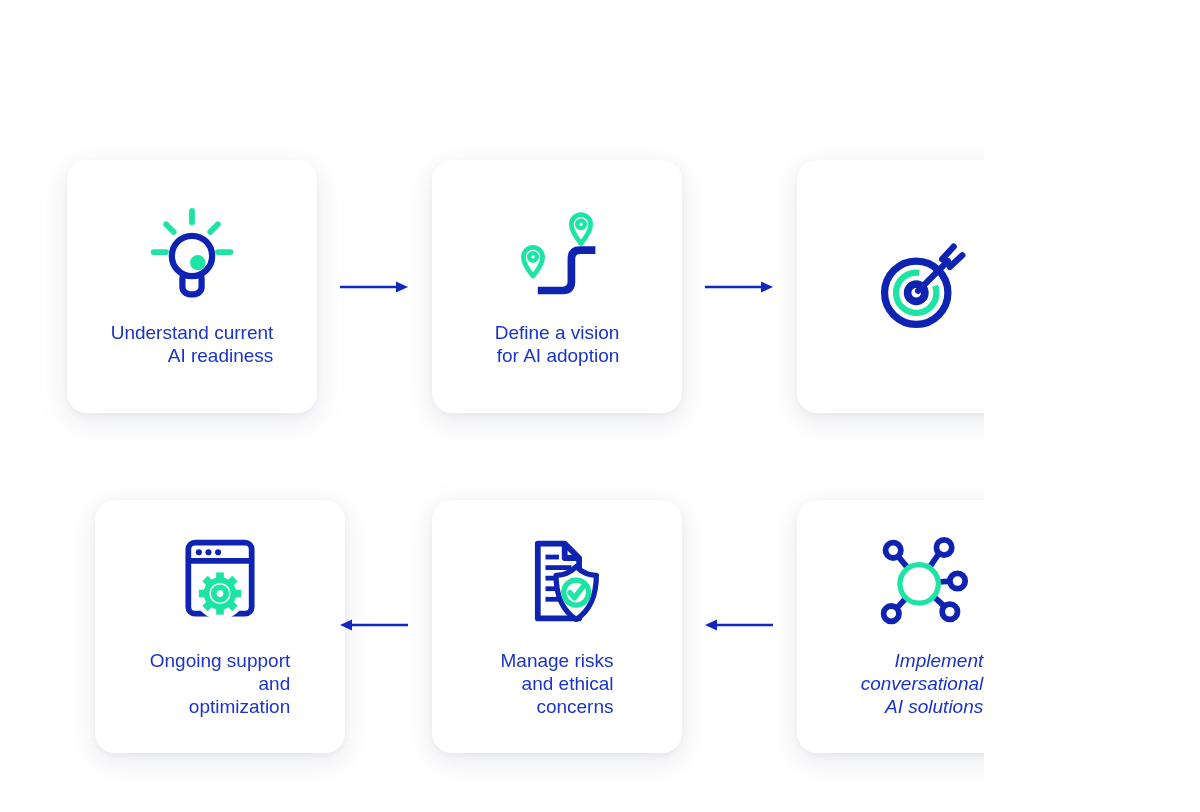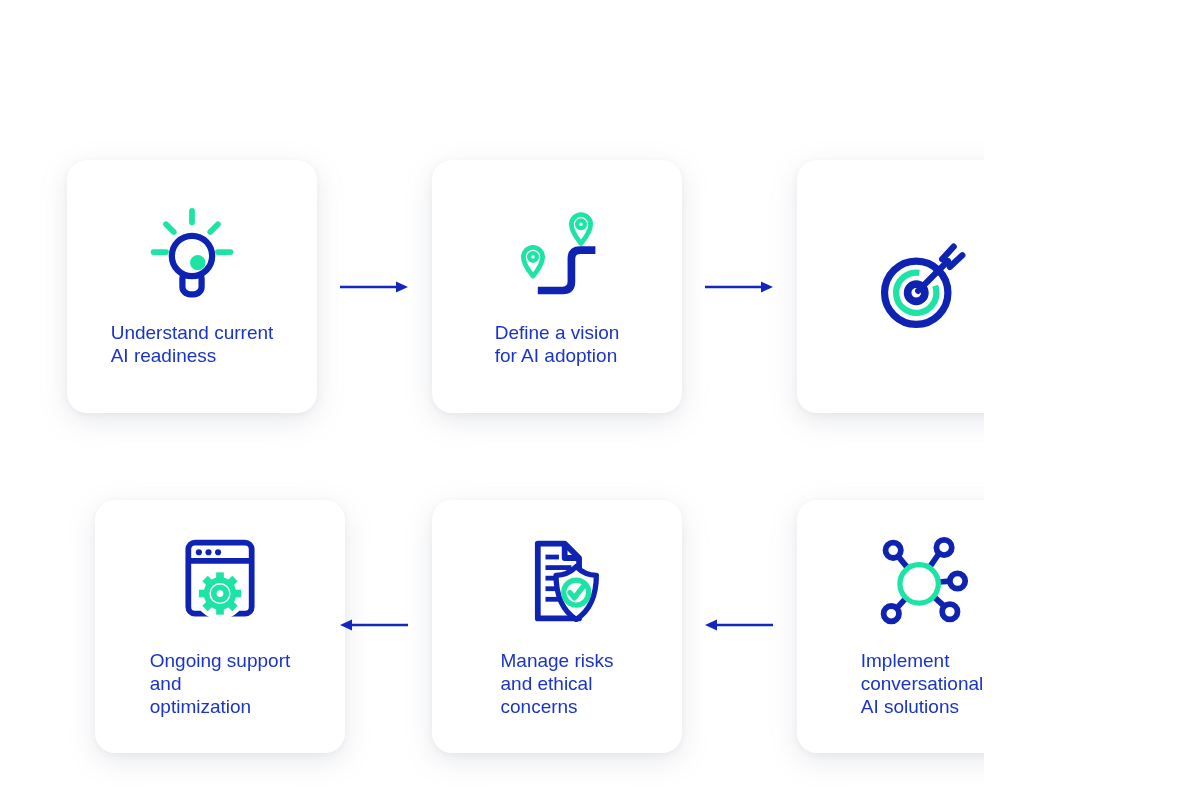--- a/index.html
+++ b/index.html
@@ -10,25 +10,25 @@
   .logo{position:absolute;top:57px;left:1033px;display:flex;align-items:center;gap:10px;}
   .logo-text{font-size:13.5px;letter-spacing:3.2px;color:var(--logo-gray,#a5a8ac);
              font-weight:500;padding-top:2px;}
 
   
   .card{position:absolute;width:250px;height:253px;background:var(--card-bg,#fff);
         border-radius:20px;
         box-shadow:0 8px 28px rgba(125,135,155,.18),0 2px 6px rgba(125,135,155,.08);
         display:flex;flex-direction:column;align-items:center;justify-content:center;}
   .card-icon{width:96px;height:96px;}
-  .card-label{margin-top:20px;text-align:left;white-space:pre-line;
+  .card-label{margin-top:20px;text-align:right;white-space:pre-line;
               color:var(--text-blue,#1a34c8);font-size:19px;line-height:1.2;font-weight:500;}
 
   .pos-1{left:67px;top:160px;}  .pos-2{left:432px;top:160px;}  .pos-3{left:797px;top:160px;}
-  .pos-4{left:797px;top:500px;} .pos-5{left:432px;top:500px;}  .pos-6{left:67px;top:500px;margin-left:28px;}
+  .pos-4{left:797px;top:500px;font-style:italic;} .pos-5{left:432px;top:500px;}  .pos-6{left:67px;top:500px;margin-left:28px;}
 
   
   .arrow{position:absolute;width:68px;height:14px;}
   .arrow svg{display:block;}
   .arrow line,.connector path{stroke:var(--arrow-blue,#1226c0);stroke-width:2.6;fill:none;}
   .arrow polygon,.connector polygon{fill:var(--arrow-blue,#1226c0);}
   .a1{left:340px;top:280px;} .a2{left:705px;top:280px;}
   .a3{left:705px;top:618px;} .a4{left:340px;top:618px;}
   .connector{position:absolute;left:1045px;top:276px;width:100px;height:362px;}
 

